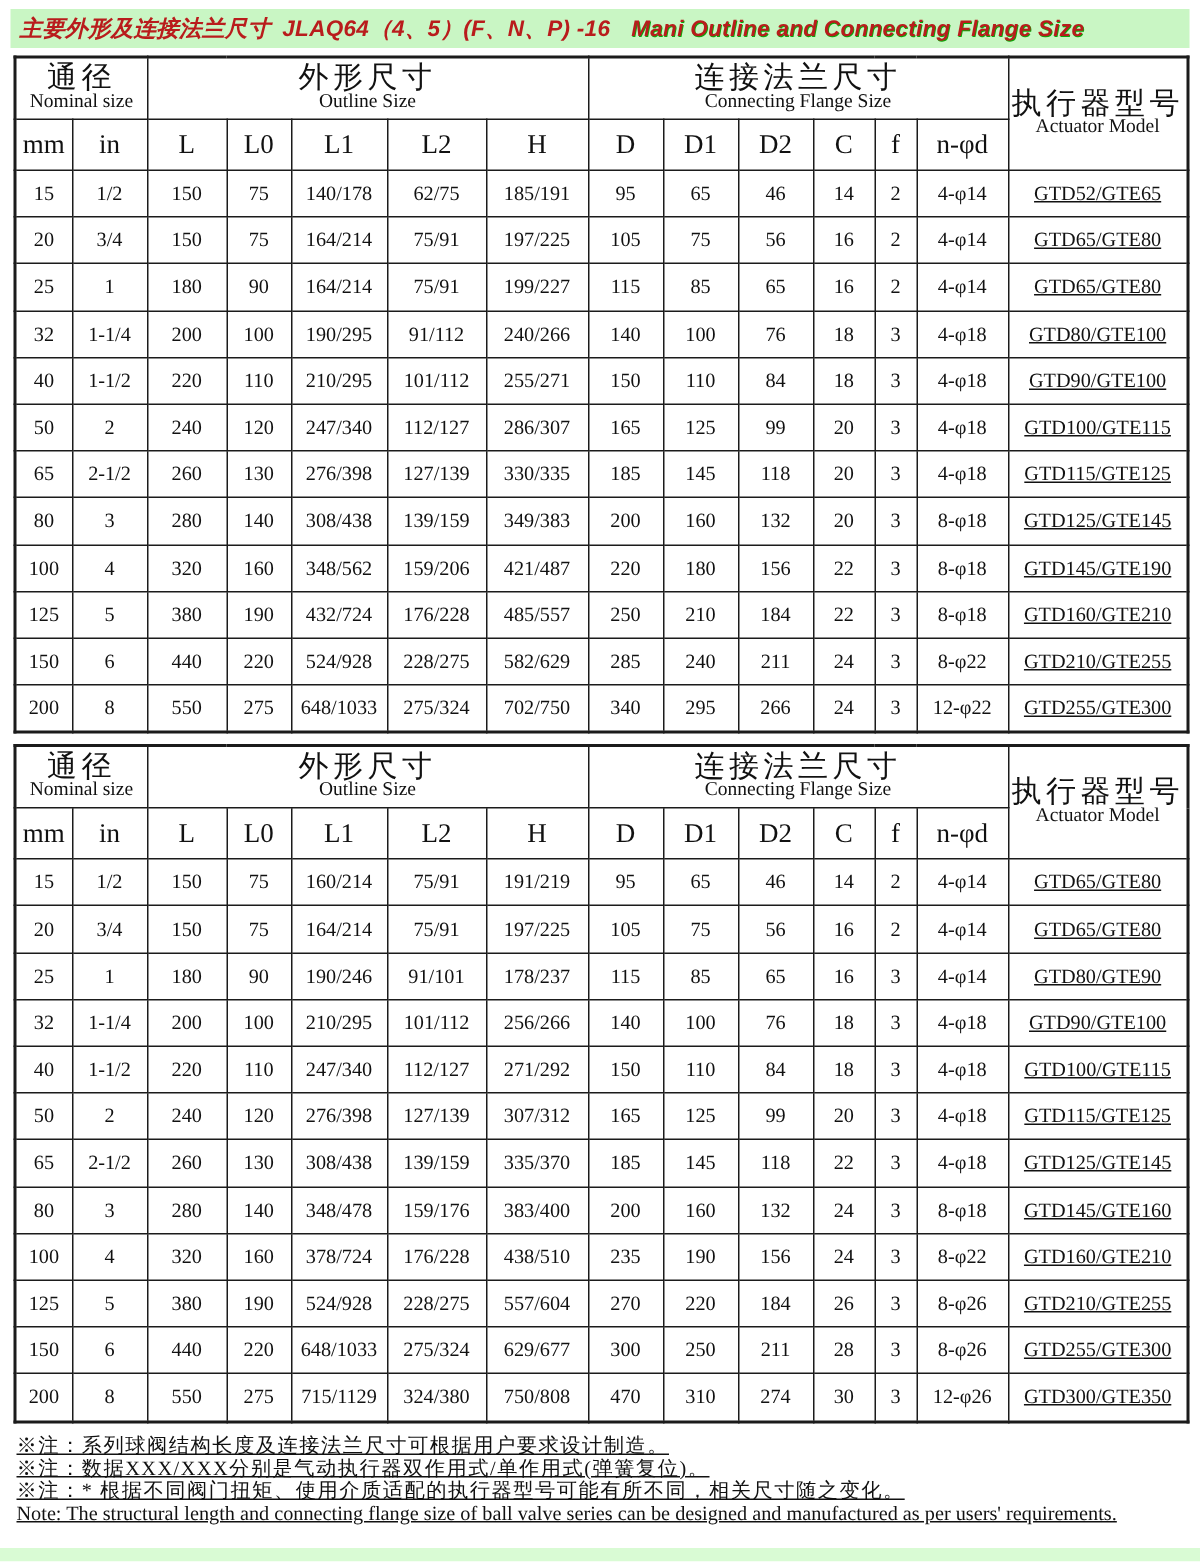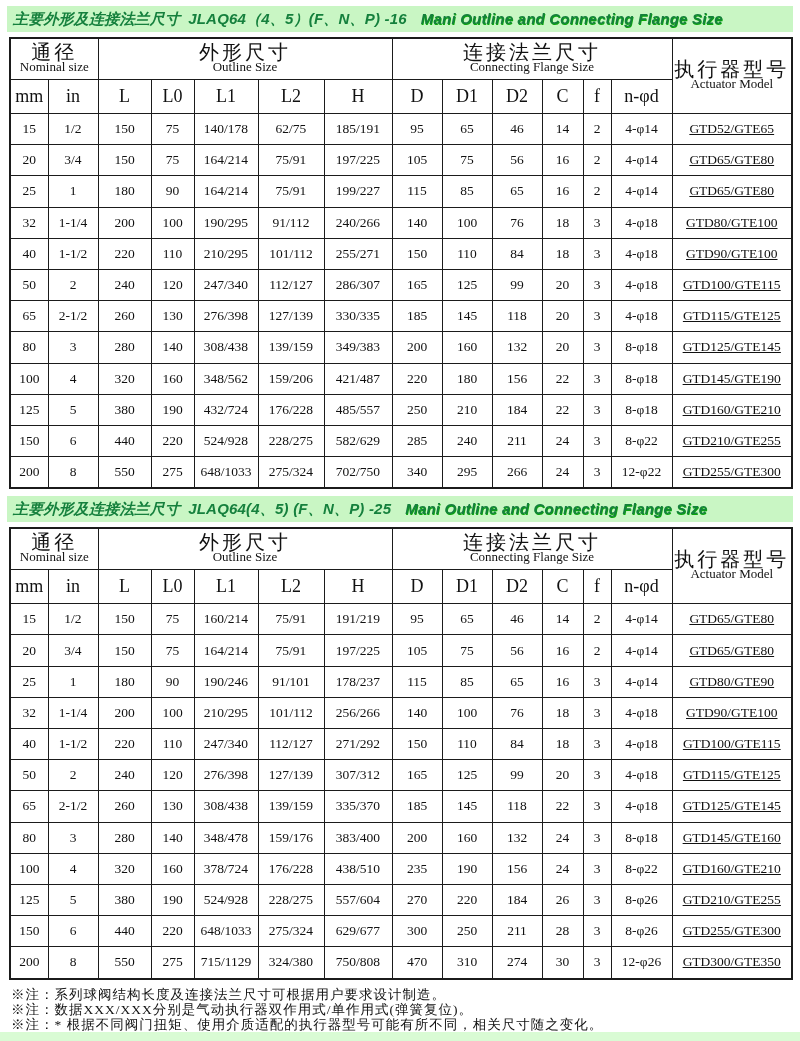--- a/index.html
+++ b/index.html
@@ -4,21 +4,21 @@
 <style>
   html,body{margin:0;padding:0;background:#ffffff;}
   body{
     width:800px;height:1041px;
     font-family:"Liberation Serif",serif;
     color:#111;position:relative;overflow:hidden;
   }
   .page{padding:6px 9px 0 9px;}
   .title-bar{
     background:#c9f6c4;
-    color:#15803d;
+    color:#b91c1c;
     font-family:"Liberation Sans",sans-serif;
     font-weight:bold;font-style:italic;
     font-size:15px;
     padding:4px 4px 3px 6px;
     margin:0 -2px 5px -2px;
     white-space:nowrap;
     letter-spacing:0.2px;
   }
   .title-bar .t-model{margin-left:8px;}
   .title-bar .t-en{margin-left:14px;text-shadow:0.5px 0.5px 0 #0aa80a;}
@@ -37,21 +37,21 @@
     font-weight:normal;
     overflow:hidden;
   }
   table.dim thead tr.grp th{height:40px;font-size:13px;}
   table.dim thead tr.cols th{height:33px;font-size:18px;}
   table.dim tbody td{height:30.2px;font-size:13.5px;}
   .zh-line{font-size:20px;line-height:16px;letter-spacing:3px;}
   .en-line{font-size:13px;line-height:14px;letter-spacing:0;}
   .act-col{font-size:13px;text-decoration:underline;}
   .notes{margin:2px 0 0 2px;}
-  .note-line{font-size:13.5px;line-height:15.2px;white-space:nowrap;}
+  .note-line{font-size:13.5px;line-height:15.2px;white-space:nowrap;text-decoration:underline;}
   .note-line.zh{letter-spacing:1px;}
   .bottom-strip{
     position:absolute;left:0;bottom:0;width:800px;height:9px;
     background:#d9fbd4;
   }
 </style>
 </head>
 <body>
 
 <div class="page">
@@ -301,23 +301,20 @@
           <td>295</td>
           <td>266</td>
           <td>24</td>
           <td>3</td>
           <td>12-φ22</td>
           <td class="act-col">GTD255/GTE300</td>
         </tr>
       </tbody>
   </table>
 
-  <div class="title-bar">
-    <span>主要外形及连接法兰尺寸</span><span class="t-model">JLAQ64(4、5)  (F、N、P) -25</span><span class="t-en">Mani Outline and Connecting Flange Size</span>
-  </div>
 
   <table class="dim">
     <colgroup>
       <col style="width:38px">
         <col style="width:50px">
         <col style="width:53px">
         <col style="width:43px">
       <col style="width:64px">
         <col style="width:66px">
         <col style="width:68px">

